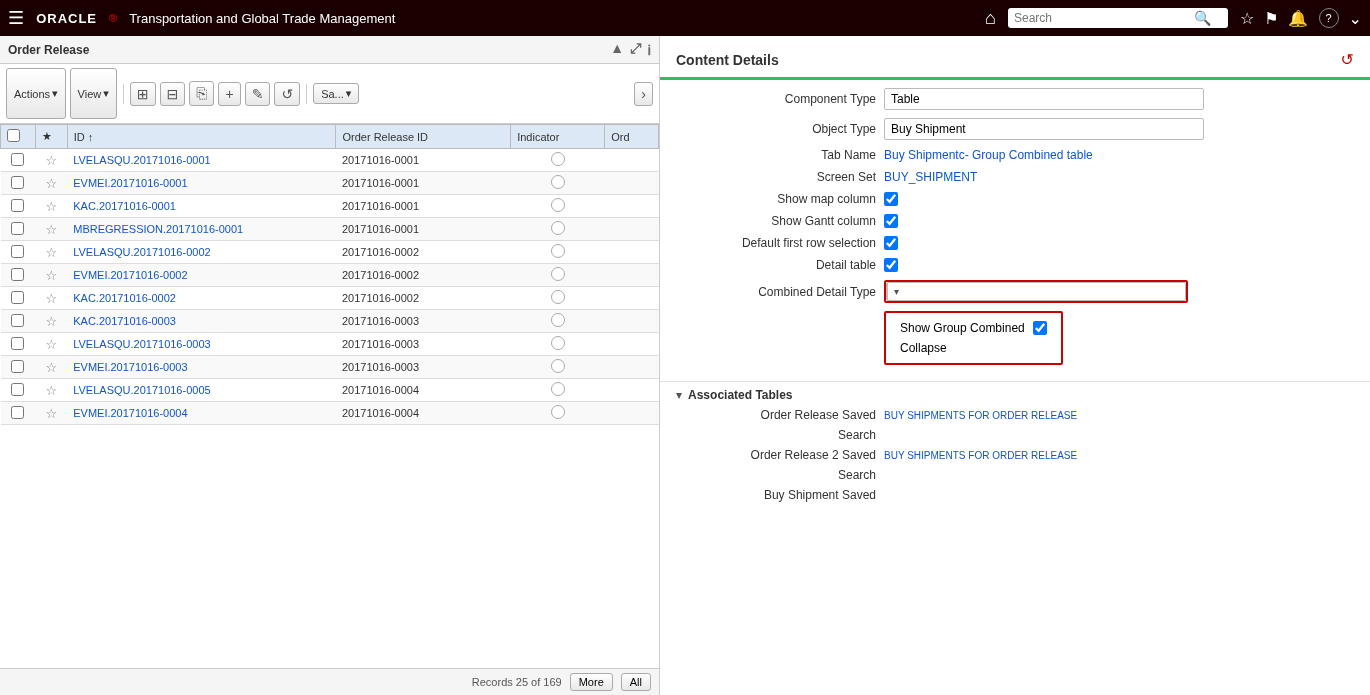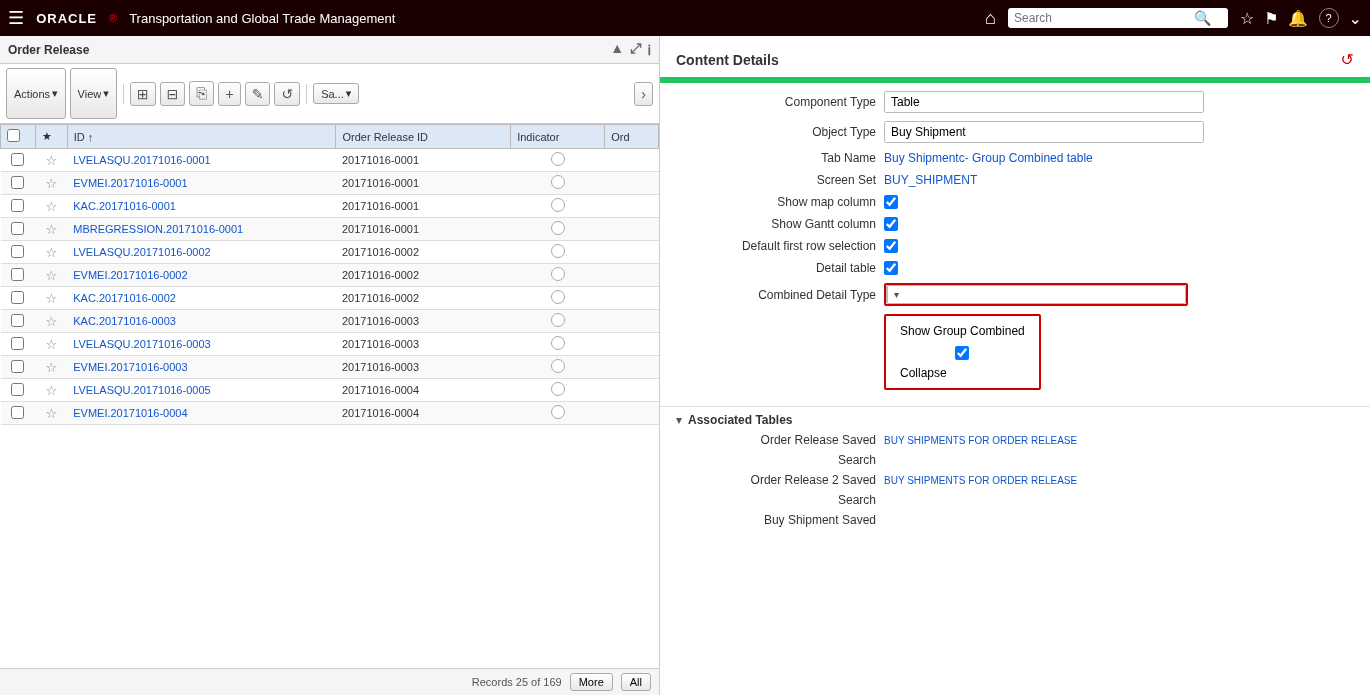--- a/index.html
+++ b/index.html
@@ -96,21 +96,21 @@
     .table-footer .footer-btn {
       padding: 2px 8px; border: 1px solid #aaa; border-radius: 3px;
       background: linear-gradient(to bottom, #fff, #e8e8e8);
       cursor: pointer; font-size: 11px;
     }
 
     
     .right-panel { flex: 1; background: white; overflow-y: auto; padding: 10px 0; }
     .right-panel-header {
       display: flex; align-items: center; justify-content: space-between;
-      padding: 4px 16px 8px; border-bottom: 6px solid #22c55e;
+      padding: 4px 16px 8px; border-bottom: 3px solid #22c55e;
     }
     .right-panel-title { font-size: 14px; font-weight: bold; color: #333; }
     .right-panel-refresh { color: #c00; font-size: 16px; cursor: pointer; }
 
     .form-section { padding: 8px 16px; }
     .form-row {
       display: flex; align-items: center; margin-bottom: 8px; gap: 8px;
     }
     .form-label {
       width: 200px; text-align: right; color: #333; font-size: 12px;
@@ -451,21 +451,21 @@
         <div style="border:2px solid #cc0000;border-radius:2px;display:inline-flex;">
           <div class="dropdown-field">
             <span class="dropdown-arrow">▾</span>
           </div>
         </div>
       </div>
 
       <div class="form-row">
         <span class="form-label"></span>
         <div style="border:2px solid #cc0000;border-radius:2px;padding:8px 14px;display:inline-block;">
-          <div style="display:flex;align-items:center;gap:8px;margin-bottom:6px;flex-direction:column;">
+          <div style="display:flex;align-items:center;gap:8px;margin-bottom:6px;">
             <span>Show Group Combined</span>
             <input type="checkbox" class="checkbox-input" checked="" style="">
           </div>
           <div style="display:flex;align-items:center;">
             <span>Collapse</span>
           </div>
         </div>
       </div>
     </div>
 

